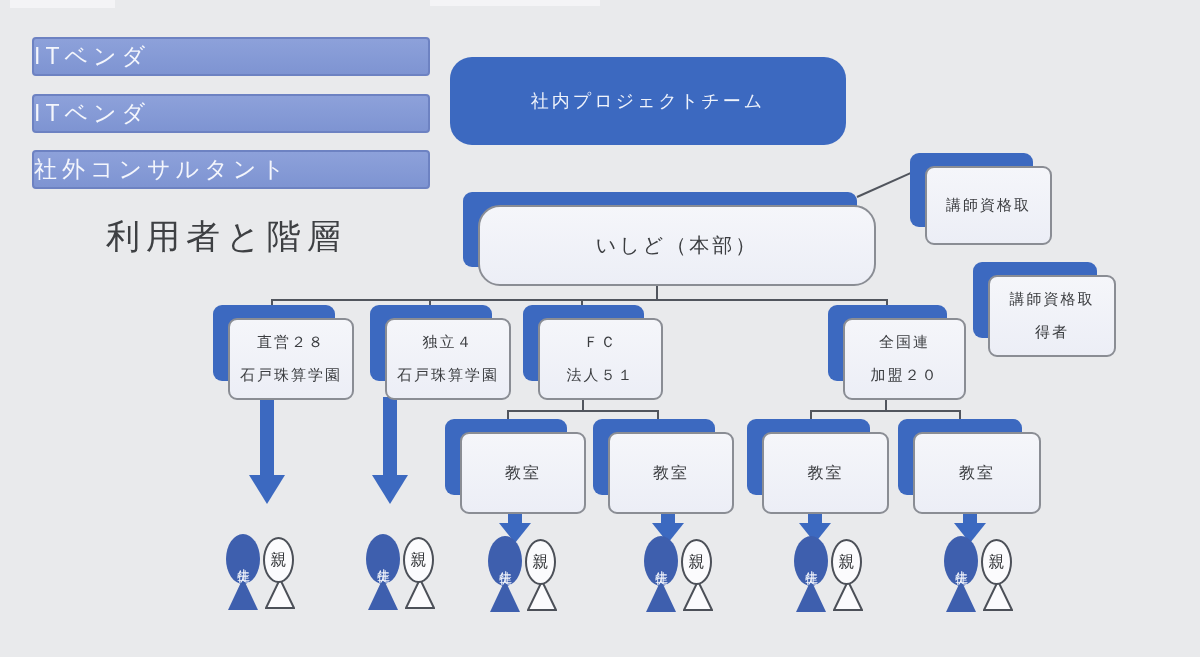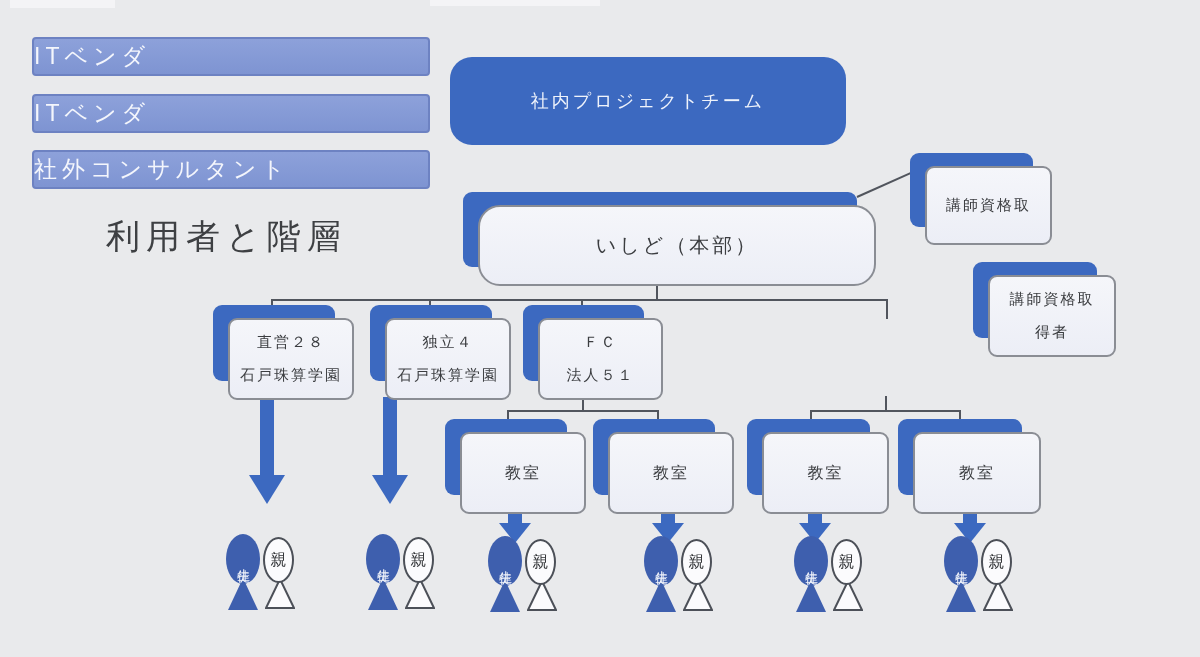--- a/index.html
+++ b/index.html
@@ -159,20 +159,27 @@
       <span>石戸珠算学園</span>
     </div>
   </div>
   <div class="card" style="left:538px;top:318px;width:121px;height:78px">
     <div class="shadow"></div>
     <div class="face">
       <span>ＦＣ</span>
       <span>法人５１</span>
     </div>
   </div>
+  <div class="card" style="left:843px;top:318px;width:119px;height:78px">
+    <div class="shadow"></div>
+    <div class="face">
+      <span>全国連</span>
+      <span>加盟２０</span>
+    </div>
+  </div>
 
   <div class="card classroom" style="left:460px;top:432px;width:122px;height:78px">
     <div class="shadow"></div>
     <div class="face">
         <span class="single">教室</span>
       </div>
   </div>
   <div class="card classroom" style="left:608px;top:432px;width:122px;height:78px">
     <div class="shadow"></div>
     <div class="face">

